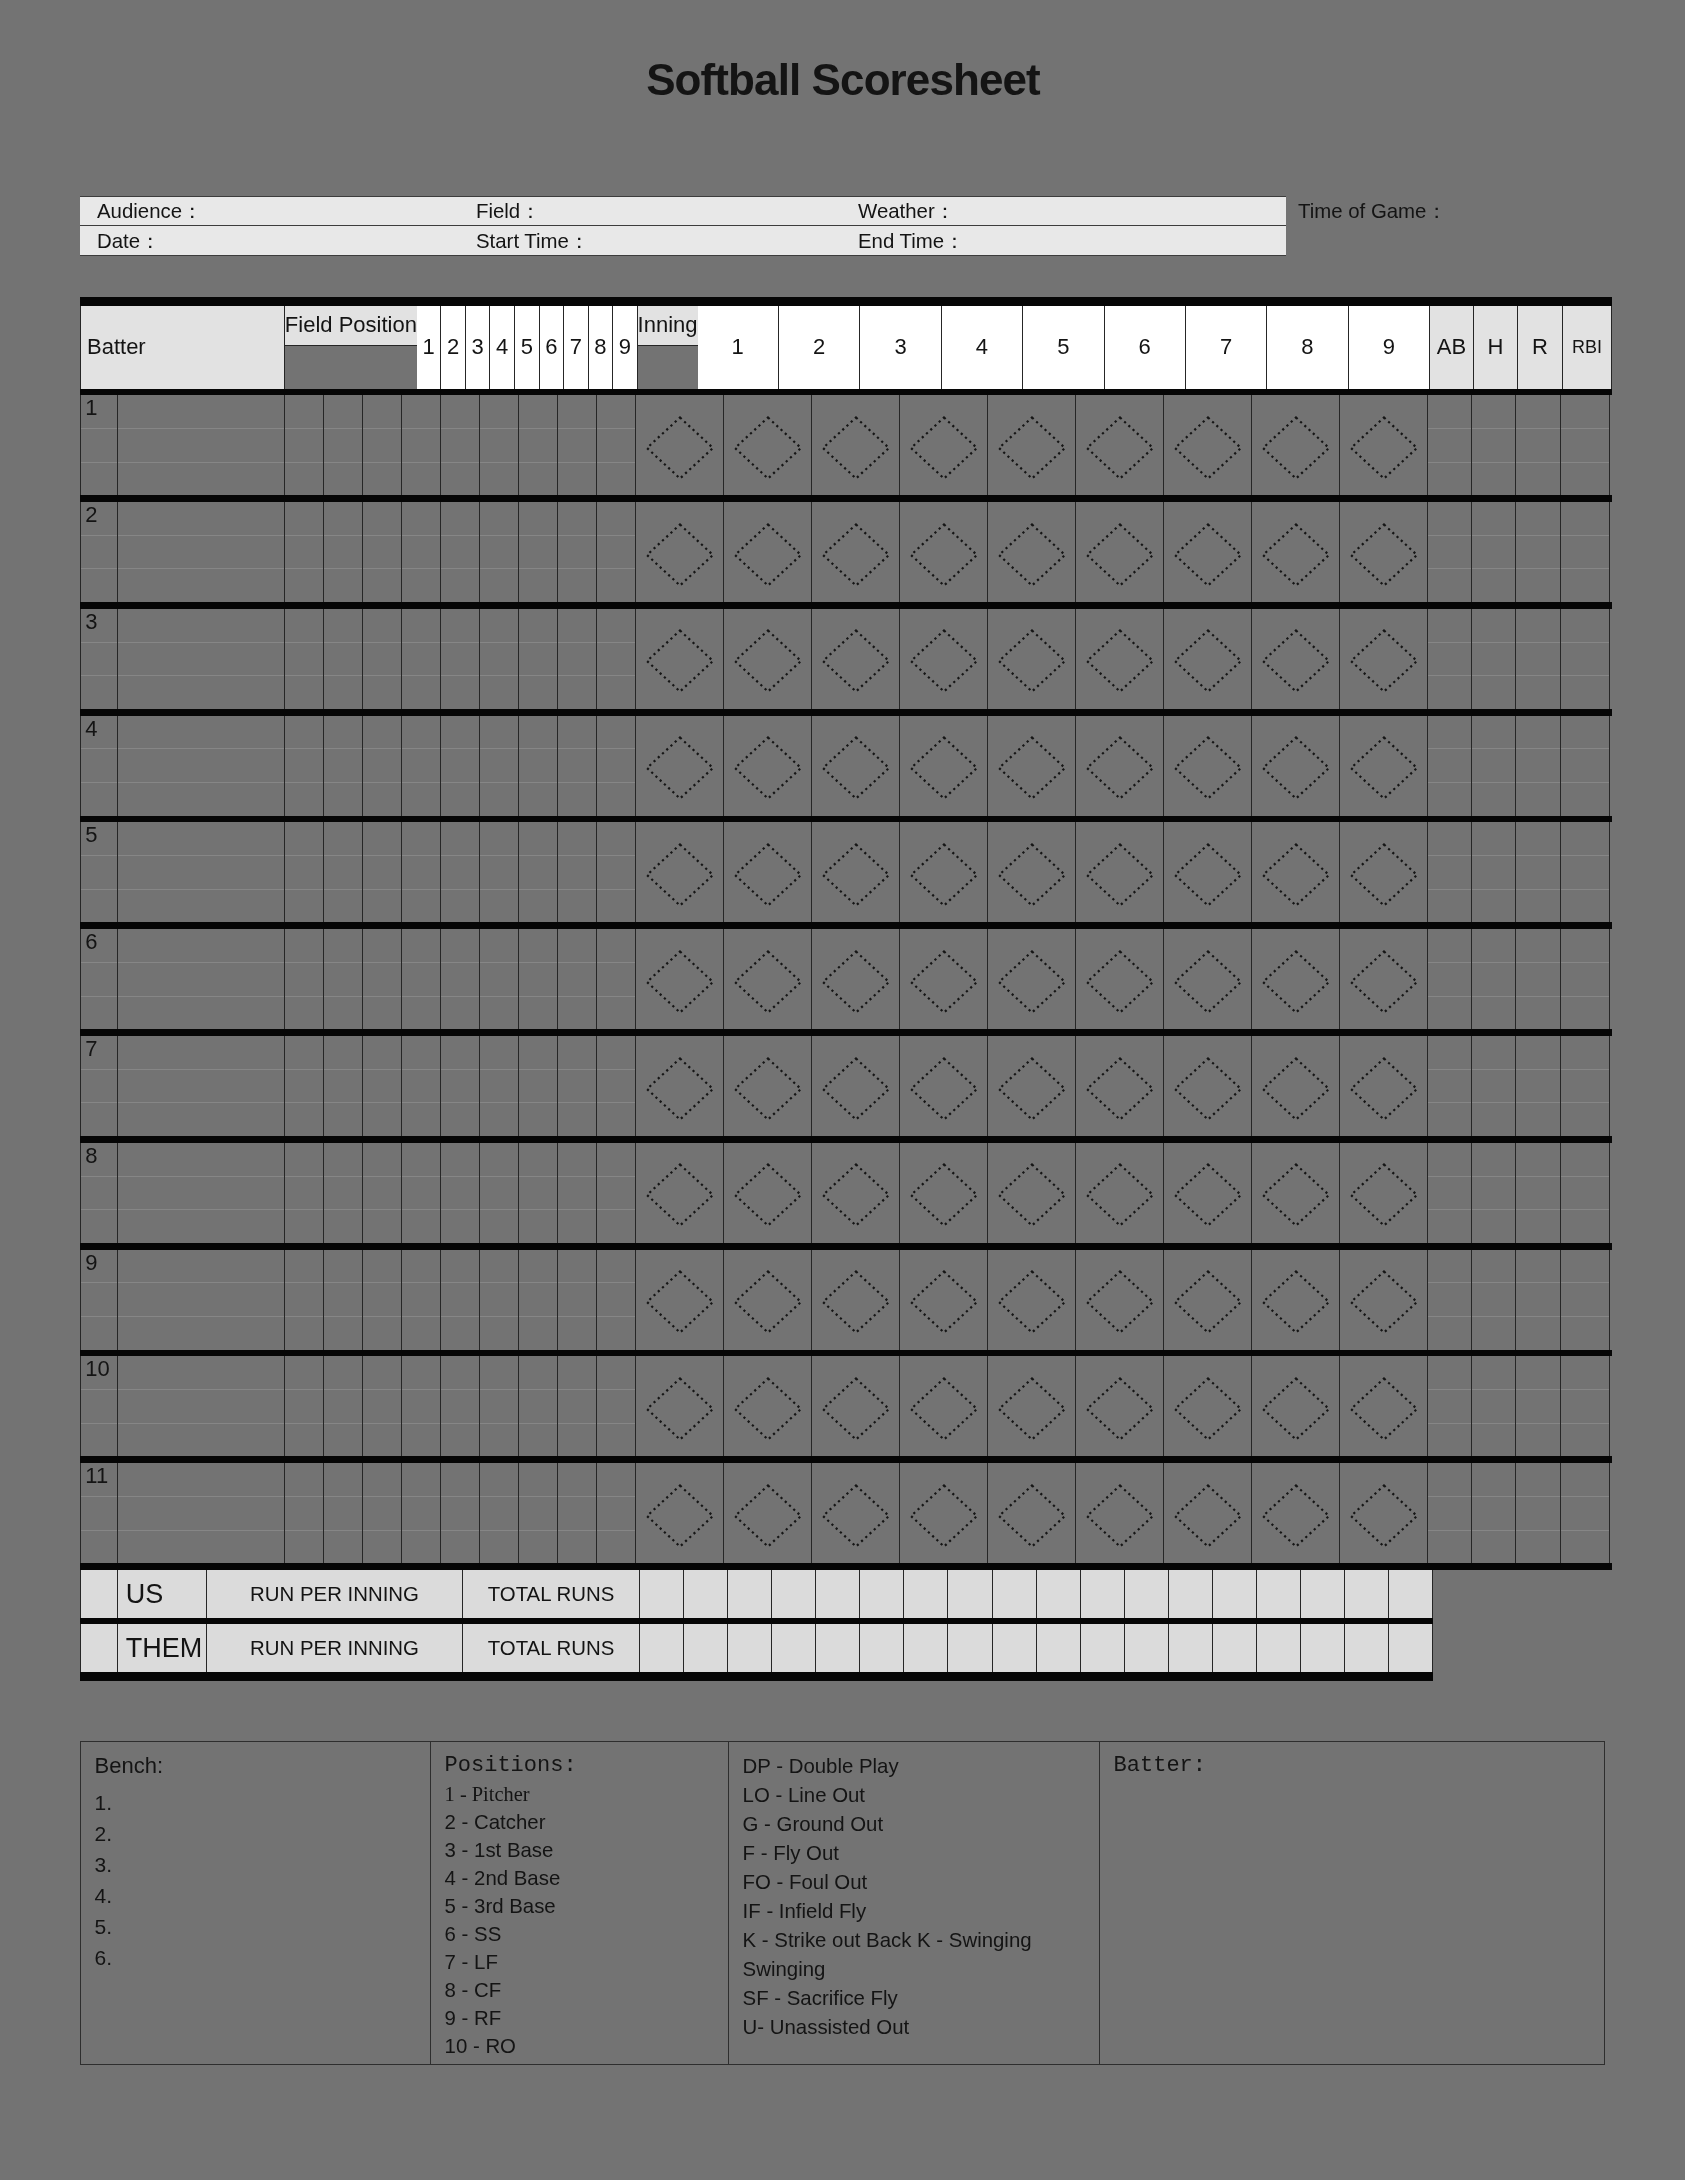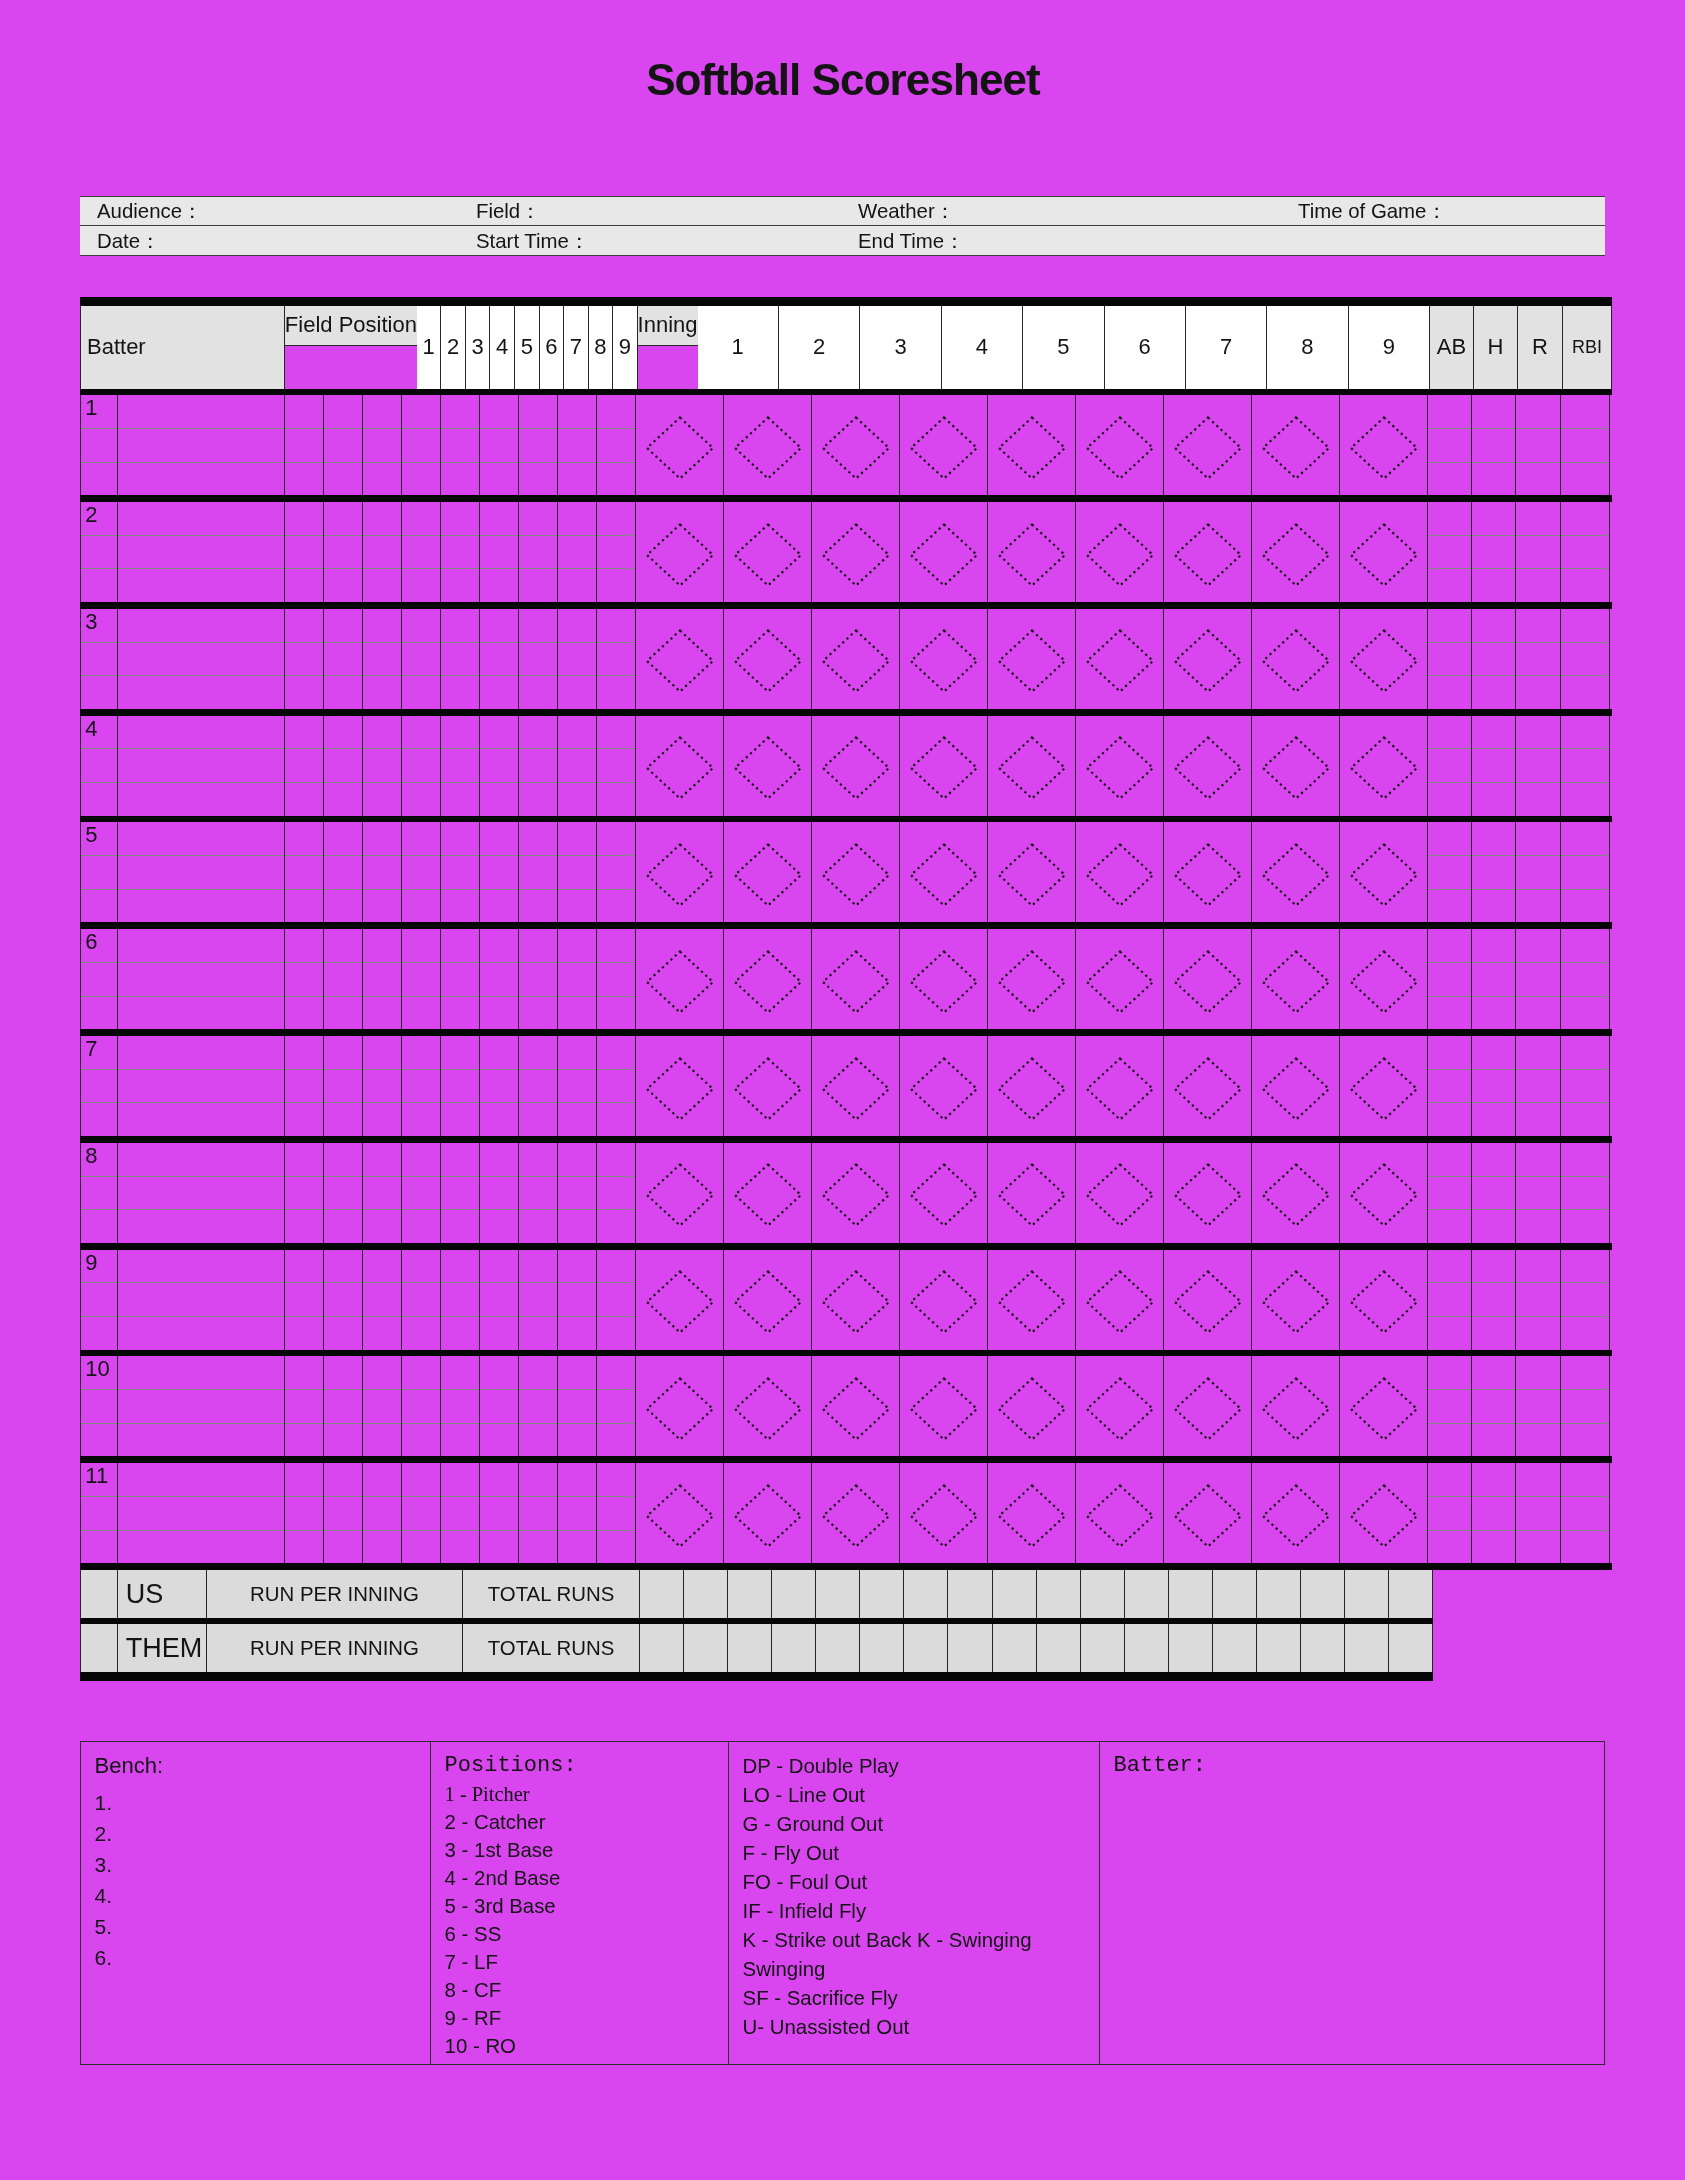--- a/index.html
+++ b/index.html
@@ -7,27 +7,27 @@
     --line-gray:#868686;
     --bar:#060606;
     --hdr-fill:#e2e2e2;
     --sum-fill:#dbdbdb;
     --info-fill:#e8e8e8;
     --ink:#141414;
   }
   *{box-sizing:border-box;margin:0;padding:0}
   html,body{background:#fff}
   body{font-family:"Liberation Sans",sans-serif;color:var(--ink)}
-  .page{position:relative;width:1686px;height:2181px;background:#d946ef;overflow:hidden}
+  .page{position:relative;width:1686px;height:2181px;background:#737373;overflow:hidden}
 
   
   .title{padding-top:53px;text-align:center;font-size:44px;line-height:53px;font-weight:bold;letter-spacing:-0.9px}
 
   
-  .info{margin:90px 0 8px 80px;width:1525px;border-top:1.7px solid #3c3c3c;border-bottom:1.7px solid #3c3c3c;background:var(--info-fill)}
+  .info{margin:90px 0 8px 80px;width:1206px;border-top:1.7px solid #3c3c3c;border-bottom:1.7px solid #3c3c3c;background:var(--info-fill)}
   .info-row{height:29px;display:grid;grid-template-columns:379px 382px 440px 1fr;align-items:center}
   .info-row:first-child{border-bottom:1.7px solid #3c3c3c}
   .info-cell{padding-left:17px;font-size:20.4px;white-space:nowrap}
 
   
   .scoretable{margin:41px 0 0 80px;width:1532px}
   .hbar{background:var(--bar);width:1532px}
   .hbar.h10{height:8.5px}.hbar.h8{height:6.8px}.hbar.h7{height:6px}
   .hbar.sumw{width:1353px}
 

